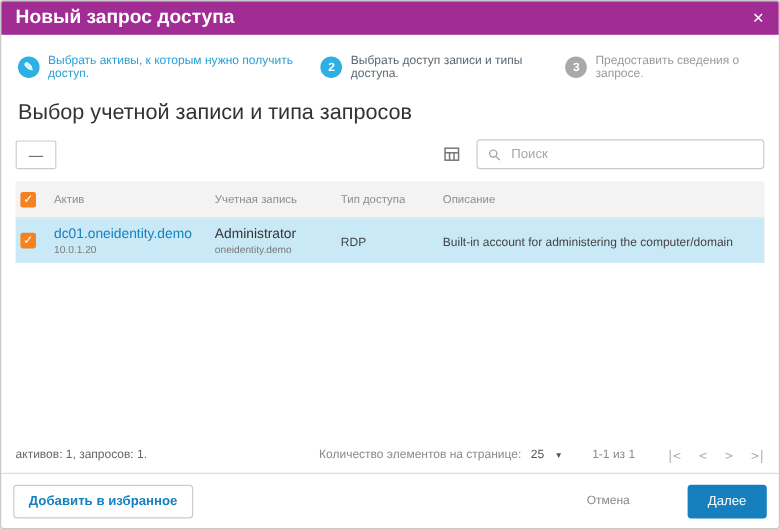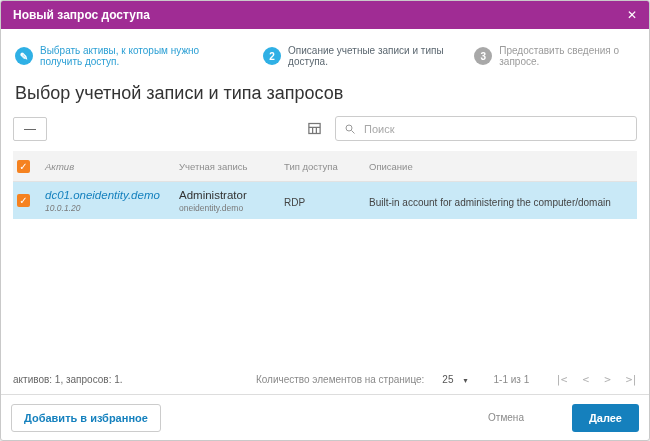--- a/index.html
+++ b/index.html
@@ -1,21 +1,21 @@
 <!DOCTYPE html>
 <html><head>
 <meta charset="utf-8">
 <style>
   html,body{margin:0;padding:0;background:#e9e9e9;}
   body{width:650px;height:441px;font-family:"Liberation Sans",sans-serif;overflow:hidden;}
   .dialog{box-sizing:border-box;width:650px;height:441px;background:#fff;border:1px solid #c9c9c9;border-radius:3px;display:flex;flex-direction:column;overflow:hidden;}
 
   
   .hdr{flex:none;height:28px;background:#a02c94;color:#fff;display:flex;align-items:center;padding:0 12px;}
-  .hdr-title{flex:1;font-size:12px;font-weight:bold;}
+  .hdr-title{flex:1;font-size:16px;font-weight:bold;}
   .hdr-close{font-size:12px;cursor:pointer;line-height:1;}
 
   
   .stepper{flex:none;display:flex;align-items:center;padding:16px 14px 0;}
   .step{display:flex;align-items:center;gap:7px;cursor:pointer;}
   .circle{width:18px;height:18px;border-radius:50%;background:#2fb0e5;color:#fff;font-size:10px;font-weight:bold;display:flex;align-items:center;justify-content:center;flex:none;}
   .circle.gray{background:#a8a8a8;}
   .step-label{font-size:10px;}
   .lbl-done{color:#2b9fd4;}
   .lbl-active{color:#5b6770;}
@@ -23,56 +23,56 @@
   .step-line{flex:1;height:1px;background:#dcdcdc;margin:0 10px;}
 
   
   .page-title{margin:16px 14px 12px;font-size:18px;font-weight:400;color:#333;}
 
   
   .toolbar{flex:none;display:flex;align-items:center;padding:0 12px;}
   .minus-btn{width:34px;height:24px;border:1px solid #ccc;border-radius:2px;background:#fff;color:#555;font-size:12px;cursor:pointer;line-height:1;}
   .tb-spacer{flex:1;}
   .grid-btn{width:26px;height:24px;border:none;background:transparent;display:flex;align-items:center;justify-content:center;cursor:pointer;padding:0;}
-  .search{box-sizing:border-box;width:302px;height:25px;border:1px solid #ccc;border-radius:3px;display:flex;align-items:center;gap:6px;padding:0 8px;margin-left:8px;background:#fff;}
+  .search{box-sizing:border-box;width:240px;height:25px;border:1px solid #ccc;border-radius:3px;display:flex;align-items:center;gap:6px;padding:0 8px;margin-left:8px;background:#fff;}
   .search input{border:none;outline:none;flex:1;font-size:11px;color:#333;font-family:"Liberation Sans",sans-serif;background:transparent;}
   .search input::placeholder{color:#a8a8a8;}
 
   
   .grid{flex:none;margin:10px 12px 0;}
   .thead{display:flex;align-items:center;height:30px;background:#f3f3f3;border-bottom:1px solid #e2e2e2;}
   .trow{display:flex;align-items:center;height:37px;background:#c9e9f7;cursor:pointer;}
   .c-check{width:32px;display:flex;align-items:center;padding-left:4px;box-sizing:border-box;}
-  .c-asset{width:134px;font-style:italic;}
+  .c-asset{width:134px;}
   .c-account{width:105px;}
   .c-type{width:85px;}
   .c-desc{flex:1;}
   .th{font-size:9.5px;color:#8e8e8e;cursor:pointer;}
   .cb{width:13px;height:13px;background:#f58220;border-radius:2px;color:#fff;font-size:10px;line-height:13px;text-align:center;cursor:pointer;}
   .cell-main{font-size:11.5px;color:#1581be;line-height:1.25;}
   .cell-main.dark{color:#333;}
   .cell-sub{font-size:8.5px;color:#7a7a7a;line-height:1.2;}
   .cell-plain{font-size:10px;color:#444;}
 
   .fill{flex:1;}
 
   
   .status-row{flex:none;display:flex;align-items:center;padding:0 12px 8px;font-size:10px;color:#666;}
   .pag-label{color:#8a8a8a;}
-  .page-size{margin-left:18px;color:#555;cursor:pointer;white-space:nowrap;}
+  .page-size{margin-left:8px;color:#555;cursor:pointer;white-space:nowrap;}
   .page-size .caret{font-size:8px;color:#555;margin-left:10px;}
   .range{margin-left:26px;color:#8a8a8a;}
   .pag-icons{display:flex;align-items:center;margin-left:26px;gap:16px;}
   .pag-btn{color:#b0b0b0;font-size:11px;letter-spacing:-1px;cursor:pointer;font-family:"DejaVu Sans Mono",monospace;}
 
   
   .actions{flex:none;height:45px;border-top:1px solid #ddd;display:flex;align-items:center;padding:0 10px;gap:24px;}
   .fav-btn{border:1px solid #ccc;border-radius:3px;background:#fff;color:#1581be;font-size:11px;font-weight:bold;padding:7px 12px;cursor:pointer;font-family:"Liberation Sans",sans-serif;}
   .cancel-link{color:#8a8a8a;font-size:10px;margin-right:24px;cursor:pointer;}
-  .next-btn{border:none;border-radius:3px;background:#1580bd;color:#fff;font-size:11px;font-weight:bold;padding:8px 17px;cursor:pointer;font-family:"Liberation Sans",sans-serif;}
+  .next-btn{border:none;border-radius:3px;background:#1580bd;color:#fff;font-size:11px;font-weight:normal;padding:8px 17px;cursor:pointer;font-family:"Liberation Sans",sans-serif;}
 </style>
 </head>
 <body>
 
 <div class="dialog">
 
   <div class="hdr">
     <span class="hdr-title">Новый запрос доступа</span>
     <span class="hdr-close">✕</span>
   </div>
@@ -80,21 +80,21 @@
   <div class="stepper">
     <div class="step">
       <span class="circle">
           <span>✎</span>
         </span>
       <span class="step-label lbl-done">Выбрать активы, к которым нужно получить доступ.</span>
     </div>
     <div class="step-line"></div>
     <div class="step">
       <span class="circle">2</span>
-      <span class="step-label lbl-active">Описание учетные записи и типы доступа.</span>
+      <span class="step-label lbl-active">Выбрать доступ записи и типы доступа.</span>
     </div>
     <div class="step-line"></div>
     <div class="step">
       <span class="circle gray">3</span>
       <span class="step-label lbl-pending">Предоставить сведения о запросе.</span>
     </div>
   </div>
 
   <div class="page-title">Выбор учетной записи и типа запросов</div>
 

